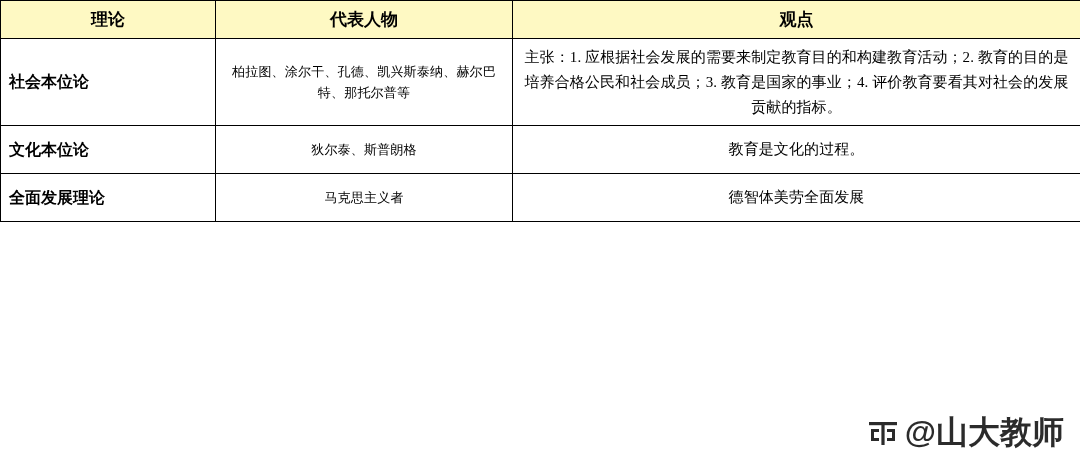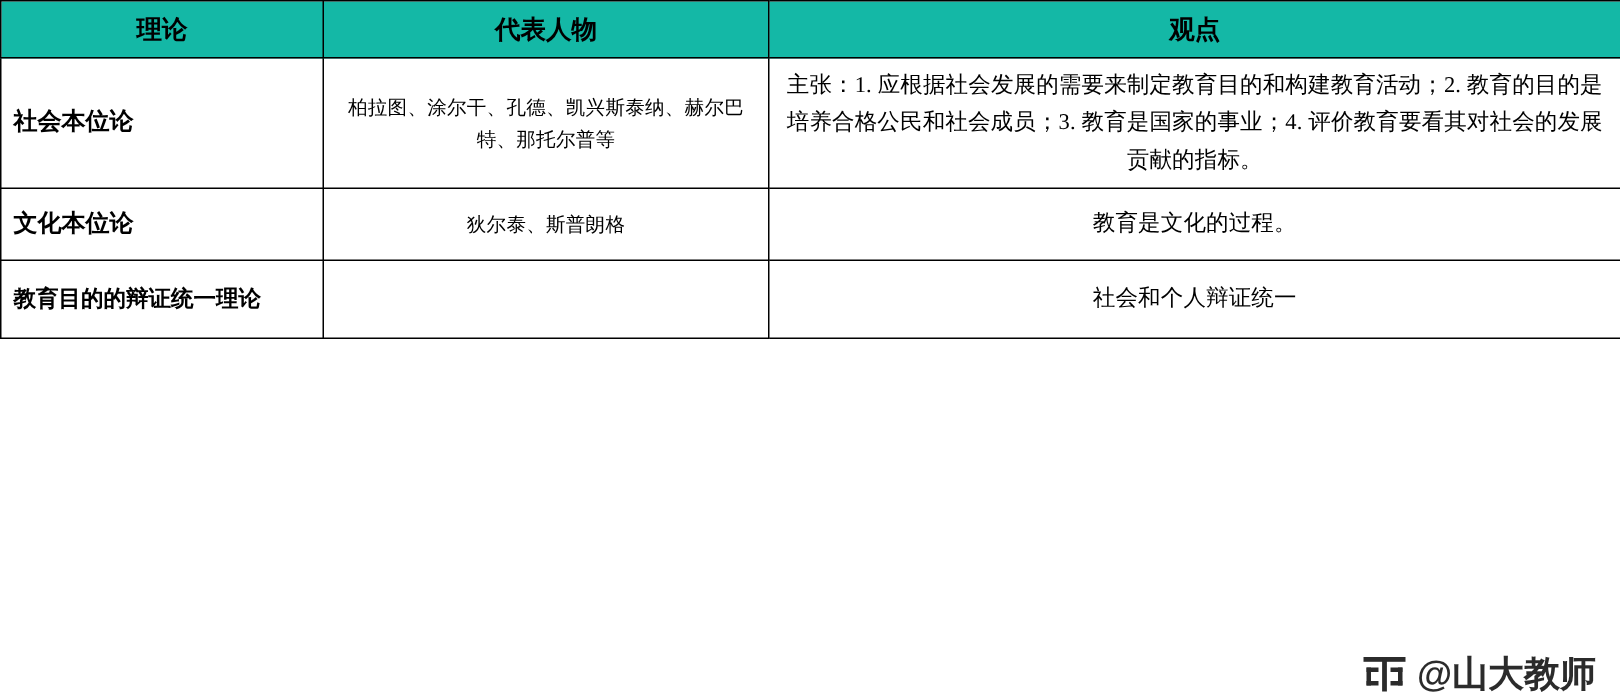--- a/index.html
+++ b/index.html
@@ -27,21 +27,21 @@
     table-layout: fixed;
   }
   table.theory-table td,
   table.theory-table th {
     border: 1px solid #000000;
     vertical-align: middle;
     padding: 6px 8px;
     box-sizing: border-box;
   }
   thead th {
-    background: #14b8a6;
+    background: #fef9c3;
     font-weight: bold;
     font-size: 17px;
     text-align: center;
     height: 38px;
     padding: 4px 6px;
   }
   col.c-theory { width: 215px; }
   col.c-people { width: 297px; }
   col.c-view   { width: 568px; }
 
@@ -69,26 +69,26 @@
   tr.r-life td { height: 72px; }
   tr.r-noaim td { height: 48px; }
   tr.r-allround td { height: 48px; }
   tr.r-dialectic td { height: 52px; }
 
   tr.r-dialectic td.theory { font-size: 15px; }
 
   .watermark {
     position: absolute;
     right: 16px;
-    bottom: 0;
+    bottom: 10px;
     display: flex;
     align-items: center;
     gap: 7px;
     font-family: "Liberation Sans", "DejaVu Sans", sans-serif;
-    font-size: 24px;
+    font-size: 32px;
     font-weight: bold;
     color: #1a1a1a;
     opacity: 0.92;
     pointer-events: none;
   }
   .watermark .logo {
     display: inline-block;
     width: 30px;
     height: 30px;
     position: relative;
@@ -117,24 +117,24 @@
       <tr class="r-social">
         <td class="theory">社会本位论</td>
         <td class="people">柏拉图、涂尔干、孔德、凯兴斯泰纳、赫尔巴特、那托尔普等</td>
         <td class="view">主张：1. 应根据社会发展的需要来制定教育目的和构建教育活动；2. 教育的目的是培养合格公民和社会成员；3. 教育是国家的事业；4. 评价教育要看其对社会的发展贡献的指标。</td>
       </tr>
       <tr class="r-culture">
         <td class="theory">文化本位论</td>
         <td class="people">狄尔泰、斯普朗格</td>
         <td class="view">教育是文化的过程。</td>
       </tr>
-      <tr class="r-dialectic">
-        <td class="theory">教育目的的辩证统一理论</td>
-        <td class="people"></td>
-        <td class="view">社会和个人辩证统一</td>
+      <tr class="r-allround">
+        <td class="theory">全面发展理论</td>
+        <td class="people">马克思主义者</td>
+        <td class="view">德智体美劳全面发展</td>
       </tr>
     </tbody>
   </table>
 
   <div class="watermark">
     <span class="logo">
       <svg width="30" height="30" viewBox="0 0 30 30" xmlns="http://www.w3.org/2000/svg">
         <rect x="1" y="4" width="28" height="3.2" fill="#1a1a1a"></rect>
         <rect x="13.4" y="4" width="3.2" height="23" fill="#1a1a1a"></rect>
         <rect x="3" y="11" width="8" height="3" fill="#1a1a1a"></rect>

